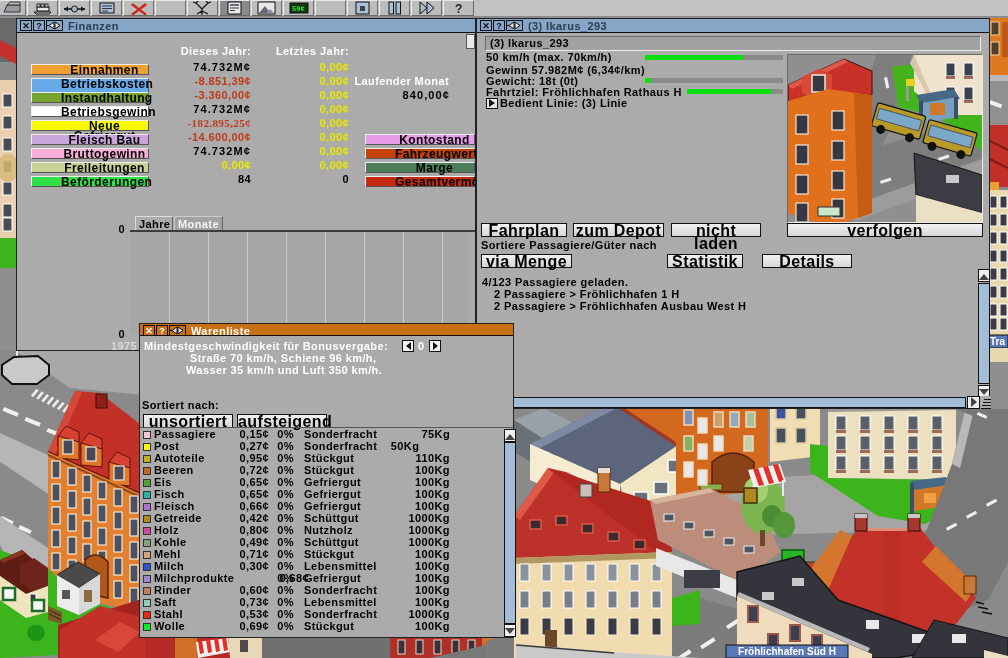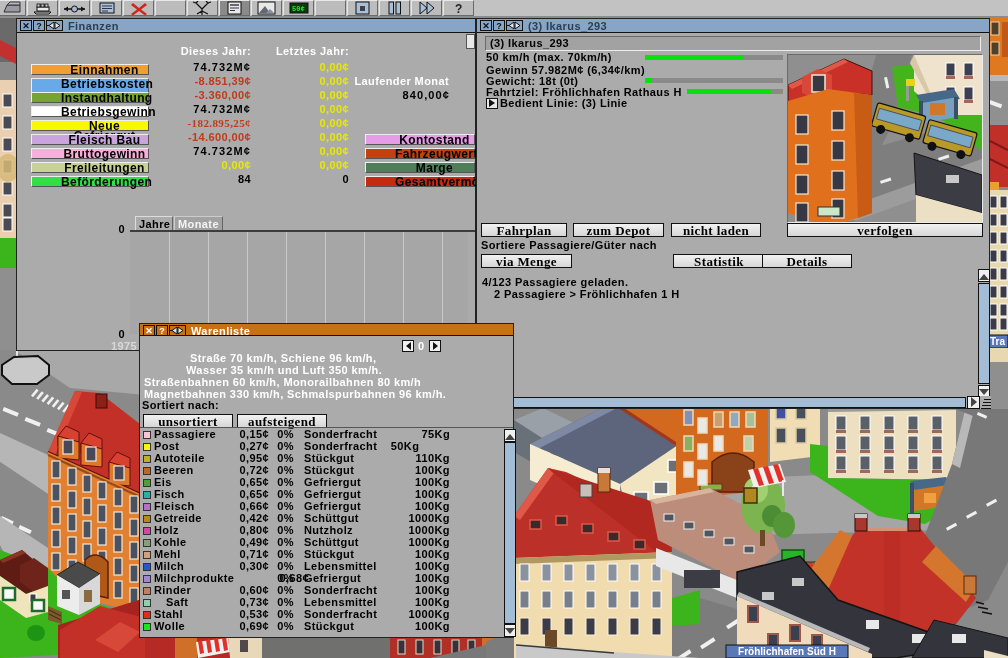--- a/index.html
+++ b/index.html
@@ -9,21 +9,21 @@
   .t{position:absolute;white-space:pre;font-weight:bold;color:#000;
      font-size:11px;line-height:11px;letter-spacing:0.4px;}
   .n{letter-spacing:1.1px;}
   .win{position:absolute;background:#ababab;border:1px solid #222;box-sizing:border-box;}
   .tbar{position:absolute;height:14px;box-sizing:border-box;border-bottom:1px solid #111;}
   .tbtn{position:absolute;top:1px;width:12px;height:11px;border:1px solid #111;
         box-sizing:border-box;font-size:9px;font-weight:bold;text-align:center;
         line-height:10px;color:#111;}
   .btn{position:absolute;background:linear-gradient(#f2f2f2,#d6d6d6);
        border:1px solid #111;box-sizing:border-box;text-align:center;
-       font-weight:bold;font-size:13px;color:#000;letter-spacing:0.4px;font-family:Liberation Serif, serif;}
+       font-weight:bold;font-size:16px;color:#000;letter-spacing:0.4px;}
   .cbtn{position:absolute;border:1px solid #333;box-sizing:border-box;
         border-top-color:#eee;border-left-color:#eee;border-right-color:#555;border-bottom-color:#555;
         text-align:center;font-weight:bold;font-size:12px;color:#000;letter-spacing:0.4px;padding-left:29px;}
 </style>
 </head>
 <body>
 
 <svg class="abs" style="left:0;top:0;" width="1008" height="658" viewBox="0 0 1008 658">
   <rect x="0" y="0" width="1008" height="658" fill="#9c9c9c"></rect>
   <g id="map">
@@ -619,25 +619,26 @@
       </g>
     </svg>
   </div>
 
   <div class="btn" style="left:4px;top:204px;width:86px;height:14px;line-height:13px;">Fahrplan</div>
   <div class="btn" style="left:96px;top:204px;width:91px;height:14px;line-height:13px;">zum Depot</div>
   <div class="btn" style="left:194px;top:204px;width:90px;height:14px;line-height:13px;">nicht laden</div>
   <div class="btn" style="left:310px;top:204px;width:196px;height:14px;line-height:13px;">verfolgen</div>
   <div class="t" style="left:4px;top:221px;">Sortiere Passagiere/Güter nach</div>
   <div class="btn" style="left:4px;top:235px;width:91px;height:14px;line-height:13px;">via Menge</div>
-  <div class="btn" style="left:196px;top:235px;width:92px;height:14px;line-height:13px;">Statistik</div>
+  <div class="btn" style="left:190px;top:235px;width:76px;height:14px;line-height:13px;">Statistik</div>
   <div class="btn" style="left:285px;top:235px;width:90px;height:14px;line-height:13px;">Details</div>
 
   <div class="t" style="left:5px;top:258px;">4/123 Passagiere geladen.</div>
   <div class="t" style="left:17px;top:270px;">2 Passagiere &gt; Fröhlichhafen 1 H</div>
+  <div class="t" style="left:17px;top:282px;">2 Passagiere &gt; Fröhlichhafen Ausbau West H</div>
 
   <div class="abs" style="left:501px;top:250px;width:12px;height:13px;background:#f0f0f0;border:1px solid #111;box-sizing:border-box;">
       <div style="width:0;height:0;border:5px solid transparent;border-bottom:6px solid #444;margin:-1px 0 0 0;"></div>
     </div>
   <div class="abs" style="left:501px;top:264px;width:12px;height:101px;background:#a4bdd7;border:1px solid #111;box-sizing:border-box;"></div>
   <div class="abs" style="left:501px;top:366px;width:12px;height:13px;background:#f0f0f0;border:1px solid #111;box-sizing:border-box;">
       <div style="width:0;height:0;border:5px solid transparent;border-top:6px solid #444;margin:3px 0 0 0;"></div>
     </div>
 
   <div class="abs" style="left:3px;top:378px;width:486px;height:11px;background:#a4bdd7;border:1px solid #111;box-sizing:border-box;"></div>
@@ -661,31 +662,30 @@
     <div class="tbtn" style="left:3px;background:#c87014;color:#fff;">✕</div>
     <div class="tbtn" style="left:16px;background:#c87014;color:#fff;">?</div>
     <div class="tbtn" style="left:29px;width:17px;background:#c87014;color:#fff;"><svg width="15" height="9" style="margin-top:0px">
           <polygon points="2,4.5 7,1 7,8" fill="#e8e8e8" stroke="#111" stroke-width="1"></polygon>
           <polygon points="13,4.5 8,1 8,8" fill="#e8e8e8" stroke="#111" stroke-width="1"></polygon>
           <line x1="0" y1="4.5" x2="2" y2="4.5" stroke="#111"></line>
         </svg></div>
     <span class="t" style="left:51px;top:2px;color:#fff;">Warenliste</span>
   </div>
 
+  <div class="t" style="left:4px;top:17px;color:#fff;">Mindestgeschwindigkeit für Bonusvergabe:</div>
   <div class="abs" style="left:262px;top:16px;width:12px;height:12px;background:#f0f0f0;border:1px solid #111;box-sizing:border-box;">
       <div style="width:0;height:0;border:4px solid transparent;border-right:5px solid #111;margin:1px 0 0 -1px;"></div>
     </div>
   <div class="t" style="left:278px;top:17px;color:#fff;">0</div>
   <div class="abs" style="left:289px;top:16px;width:12px;height:12px;background:#f0f0f0;border:1px solid #111;box-sizing:border-box;">
       <div style="width:0;height:0;border:4px solid transparent;border-left:5px solid #111;margin:1px 0 0 3px;"></div>
     </div>
   <div class="t" style="left:50px;top:29px;color:#fff;">Straße 70 km/h, Schiene 96 km/h,</div>
   <div class="t" style="left:46px;top:41px;color:#fff;">Wasser 35 km/h und Luft 350 km/h.</div>
-  <div class="t" style="left:4px;top:53px;color:#fff;">Straßenbahnen 60 km/h, Monorailbahnen 80 km/h</div>
-  <div class="t" style="left:4px;top:65px;color:#fff;">Magnetbahnen 330 km/h, Schmalspurbahnen 96 km/h.</div>
   <div class="t" style="left:2px;top:76px;">Sortiert nach:</div>
   <div class="btn" style="left:3px;top:90px;width:90px;height:14px;line-height:13px;">unsortiert</div>
   <div class="btn" style="left:97px;top:90px;width:90px;height:14px;line-height:13px;">aufsteigend</div>
   <div class="abs" style="left:0;top:103px;width:373px;height:1px;background:#555;"></div>
   <div class="abs" style="left:3px;top:107px;width:8px;height:8px;background:#f8c4d8;border:1px solid #333;box-sizing:border-box;"></div>
   <div class="t" style="left:14px;top:105px;">Passagiere</div>
   <div class="t" style="left:79px;top:105px;width:50px;text-align:right;">0,15¢</div>
   <div class="t" style="left:124px;top:105px;width:30px;text-align:right;">0%</div>
   <div class="t" style="left:164px;top:105px;">Sonderfracht</div>
   <div class="t" style="left:220px;top:105px;width:90px;text-align:right;">75Kg</div>
@@ -761,21 +761,21 @@
   <div class="t" style="left:124px;top:249px;width:30px;text-align:right;">0%</div>
   <div class="t" style="left:164px;top:249px;">Gefriergut</div>
   <div class="t" style="left:220px;top:249px;width:90px;text-align:right;">100Kg</div>
   <div class="abs" style="left:3px;top:263px;width:8px;height:8px;background:#c08060;border:1px solid #333;box-sizing:border-box;"></div>
   <div class="t" style="left:14px;top:261px;">Rinder</div>
   <div class="t" style="left:79px;top:261px;width:50px;text-align:right;">0,60¢</div>
   <div class="t" style="left:124px;top:261px;width:30px;text-align:right;">0%</div>
   <div class="t" style="left:164px;top:261px;">Sonderfracht</div>
   <div class="t" style="left:220px;top:261px;width:90px;text-align:right;">100Kg</div>
   <div class="abs" style="left:3px;top:275px;width:8px;height:8px;background:#90d0b0;border:1px solid #333;box-sizing:border-box;"></div>
-  <div class="t" style="left:14px;top:273px;margin-left:12px;">Saft</div>
+  <div class="t" style="left:14px;top:273px;">Saft</div>
   <div class="t" style="left:79px;top:273px;width:50px;text-align:right;">0,73¢</div>
   <div class="t" style="left:124px;top:273px;width:30px;text-align:right;">0%</div>
   <div class="t" style="left:164px;top:273px;">Lebensmittel</div>
   <div class="t" style="left:220px;top:273px;width:90px;text-align:right;">100Kg</div>
   <div class="abs" style="left:3px;top:287px;width:8px;height:8px;background:#e82818;border:1px solid #333;box-sizing:border-box;"></div>
   <div class="t" style="left:14px;top:285px;">Stahl</div>
   <div class="t" style="left:79px;top:285px;width:50px;text-align:right;">0,53¢</div>
   <div class="t" style="left:124px;top:285px;width:30px;text-align:right;">0%</div>
   <div class="t" style="left:164px;top:285px;">Sonderfracht</div>
   <div class="t" style="left:220px;top:285px;width:90px;text-align:right;">1000Kg</div>

